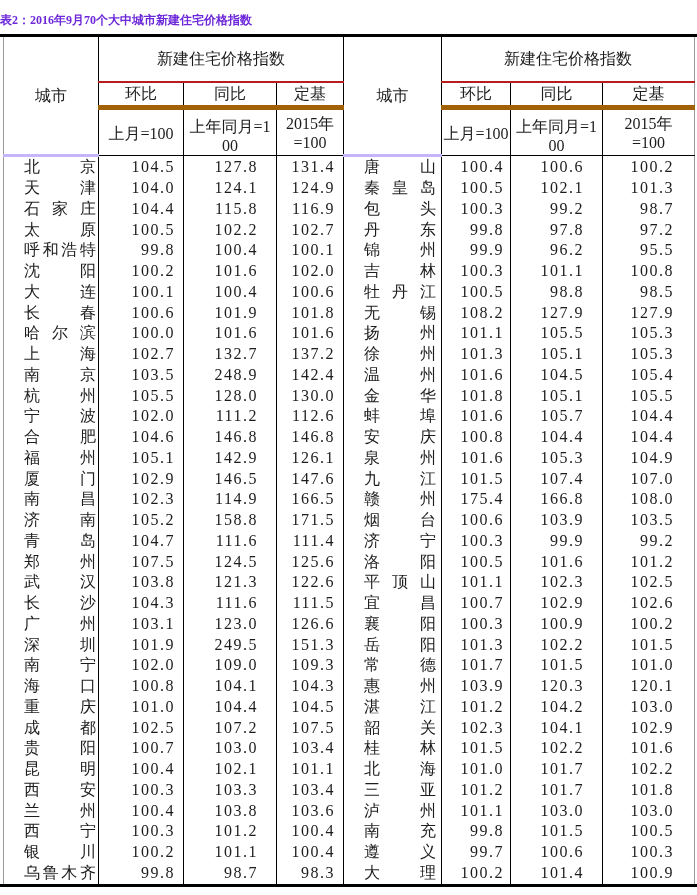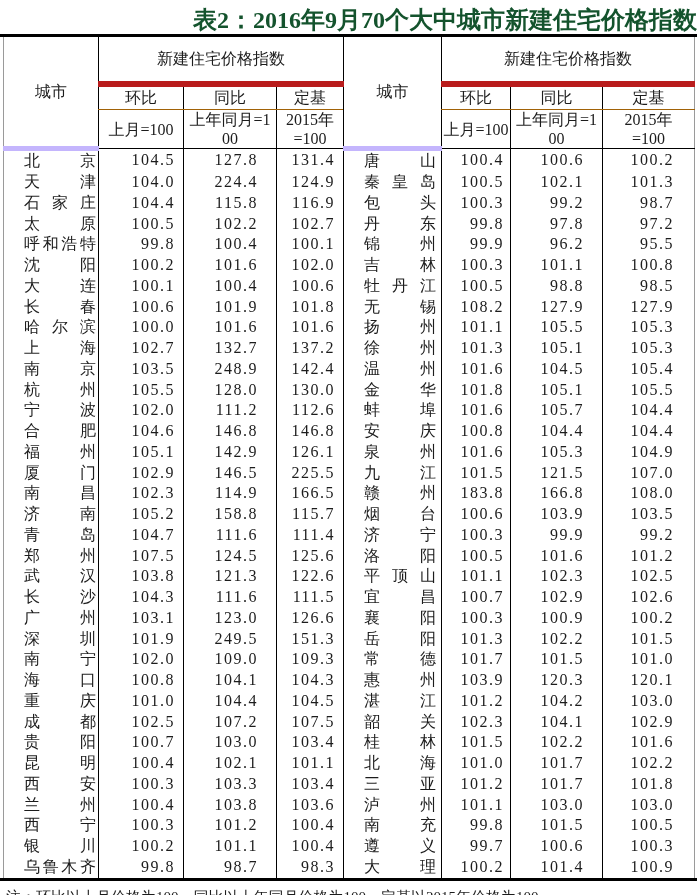--- a/index.html
+++ b/index.html
@@ -4,48 +4,48 @@
 <style>
   html,body { margin:0; padding:0; background:#ffffff; }
   body {
     width:697px;
     font-family:"Liberation Serif","DejaVu Serif",serif;
     color:#1c1c1c;
     -webkit-font-smoothing:none;
   }
   .page { width:697px; }
   .title {
-    text-align:right;
+    text-align:left;
     font-weight:bold;
-    font-size:24px;
+    font-size:12px;
     line-height:22px;
     padding:9px 0 3px 0;
-    color:#14532d;
+    color:#6d28d9;
   }
   .tablewrap {
     border-top:3px solid #000;
     border-bottom:3px solid #000;
   }
   table {
     border-collapse:collapse;
     table-layout:fixed;
     width:691px;
     margin-left:3px;
     border-left:1px solid #9a9a9a;
     border-right:1px solid #9a9a9a;
   }
   th, td { padding:0; font-weight:normal; font-size:16px; }
   .bl { border-left:1px solid #000; }
-  .hb { border-bottom:5px solid #c4b5fd; }
+  .hb { border-bottom:3px solid #c4b5fd; }
   thead th { text-align:center; vertical-align:middle; line-height:1.25; }
-  th.grp  { height:44px; border-bottom:6px solid #b91c1c; }
-  th.sub  { height:22px; border-bottom:1px solid #a16207; }
+  th.grp  { height:44px; border-bottom:2px solid #b91c1c; }
+  th.sub  { height:22px; border-bottom:5px solid #a16207; }
   th.sub3 { height:32px; border-bottom:1px solid #000; }
   .wrapbox { display:inline-block; word-break:break-all; vertical-align:middle; line-height:1.2; }
-  .w84 { max-width:84px; }
+  .w84 { max-width:84px;margin-top:7px; }
   .w52 { max-width:52px; }
   tbody td { height:20.75px; line-height:20.75px; vertical-align:middle; }
   td.num { text-align:right; letter-spacing:1.5px; }
   .pr6  { padding-right:6px; }
   .pr8  { padding-right:8px; }
   .pr18 { padding-right:18px; }
   .pr20 { padding-right:20px; }
   td.city { vertical-align:middle; }
   .cityname {
     display:flex;
@@ -126,21 +126,21 @@
             <td class="num bl pr20">100.2</td>
           </tr>
           <tr>
             <td class="city">
               <span class="cityname">
                 <span>天</span>
                 <span>津</span>
               </span>
             </td>
             <td class="num bl pr8">104.0</td>
-            <td class="num bl pr18">224.4</td>
+            <td class="num bl pr18">124.1</td>
             <td class="num bl pr8">124.9</td>
             <td class="city bl">
               <span class="cityname">
                 <span>秦</span>
                 <span>皇</span>
                 <span>岛</span>
               </span>
             </td>
             <td class="num bl pr6">100.5</td>
             <td class="num bl pr18">102.1</td>
@@ -413,61 +413,61 @@
           </tr>
           <tr>
             <td class="city">
               <span class="cityname">
                 <span>厦</span>
                 <span>门</span>
               </span>
             </td>
             <td class="num bl pr8">102.9</td>
             <td class="num bl pr18">146.5</td>
-            <td class="num bl pr8">225.5</td>
+            <td class="num bl pr8">147.6</td>
             <td class="city bl">
               <span class="cityname">
                 <span>九</span>
                 <span>江</span>
               </span>
             </td>
             <td class="num bl pr6">101.5</td>
-            <td class="num bl pr18">121.5</td>
+            <td class="num bl pr18">107.4</td>
             <td class="num bl pr20">107.0</td>
           </tr>
           <tr>
             <td class="city">
               <span class="cityname">
                 <span>南</span>
                 <span>昌</span>
               </span>
             </td>
             <td class="num bl pr8">102.3</td>
             <td class="num bl pr18">114.9</td>
             <td class="num bl pr8">166.5</td>
             <td class="city bl">
               <span class="cityname">
                 <span>赣</span>
                 <span>州</span>
               </span>
             </td>
-            <td class="num bl pr6">183.8</td>
+            <td class="num bl pr6">175.4</td>
             <td class="num bl pr18">166.8</td>
             <td class="num bl pr20">108.0</td>
           </tr>
           <tr>
             <td class="city">
               <span class="cityname">
                 <span>济</span>
                 <span>南</span>
               </span>
             </td>
             <td class="num bl pr8">105.2</td>
             <td class="num bl pr18">158.8</td>
-            <td class="num bl pr8">115.7</td>
+            <td class="num bl pr8">171.5</td>
             <td class="city bl">
               <span class="cityname">
                 <span>烟</span>
                 <span>台</span>
               </span>
             </td>
             <td class="num bl pr6">100.6</td>
             <td class="num bl pr18">103.9</td>
             <td class="num bl pr20">103.5</td>
           </tr>

